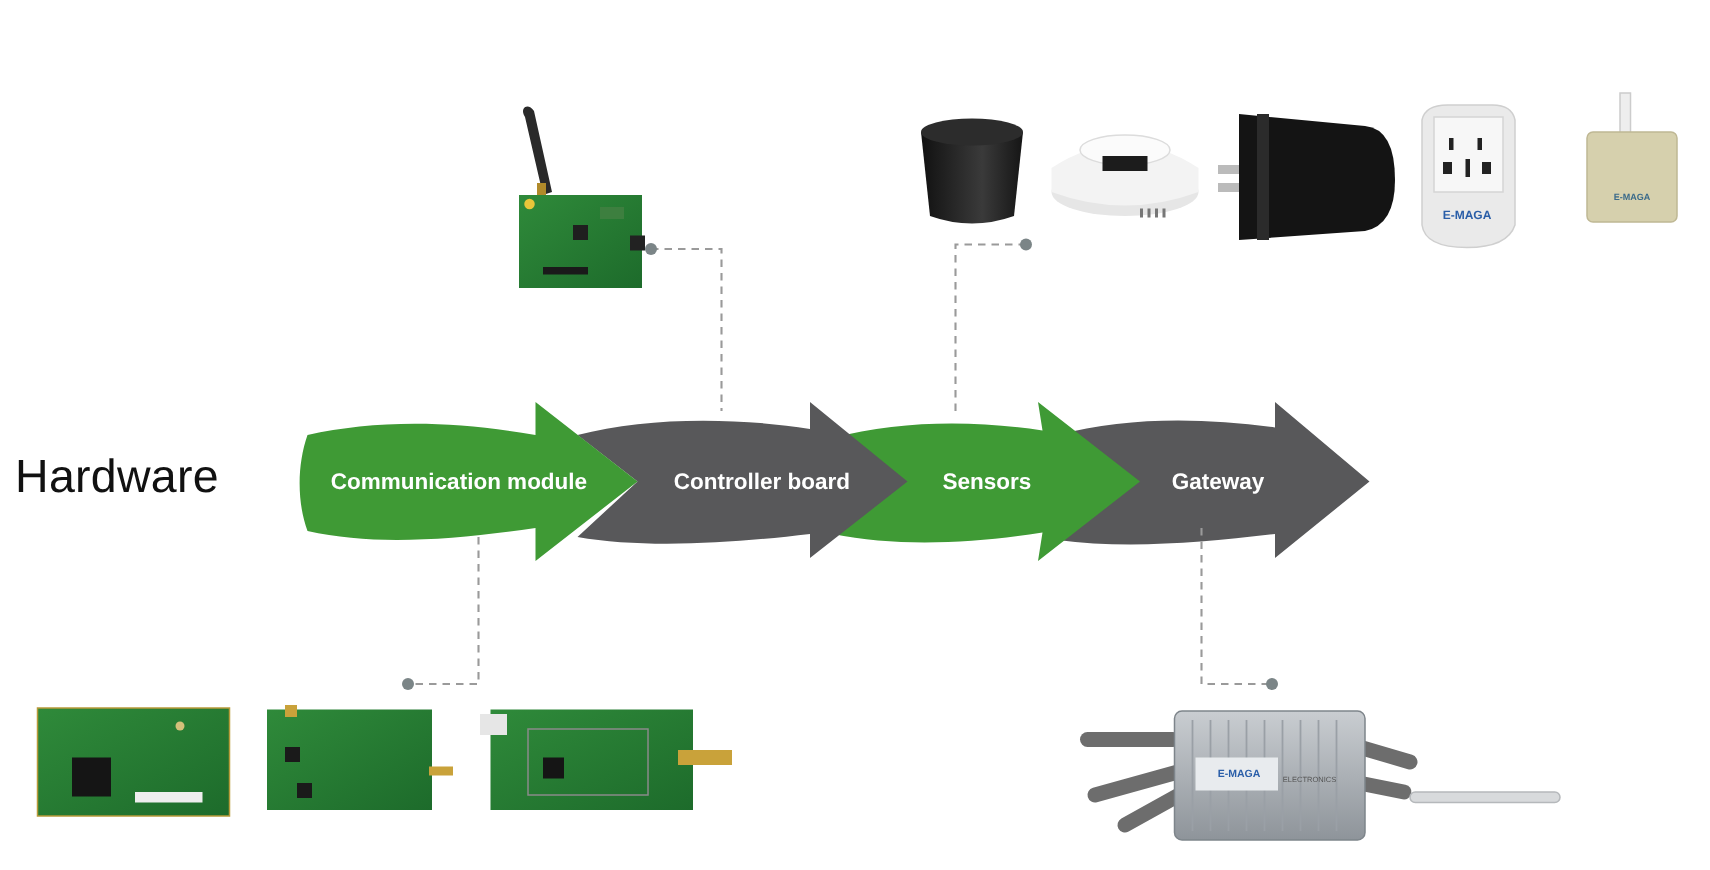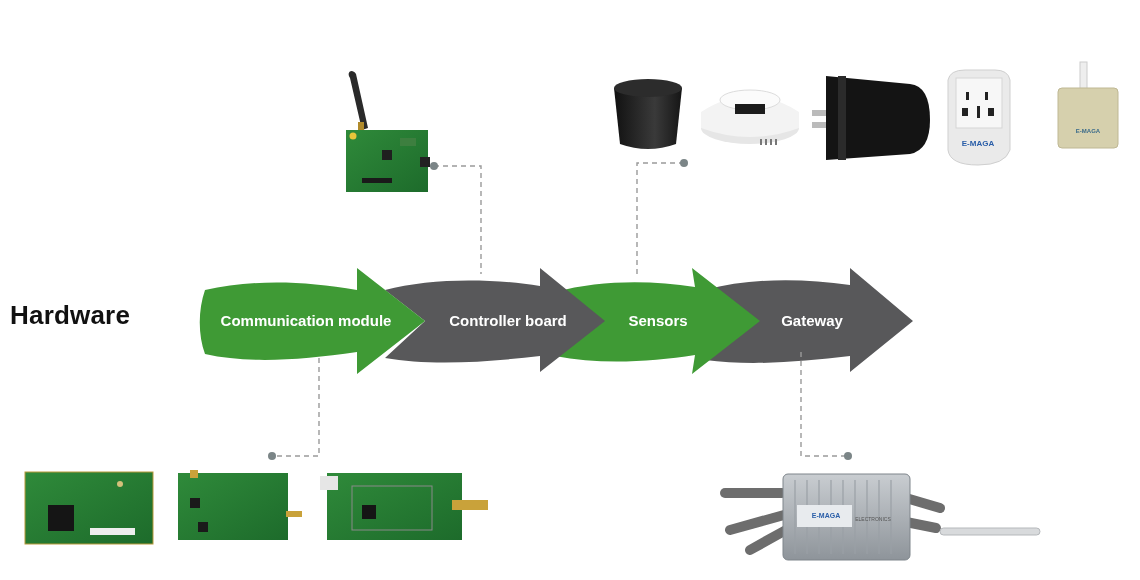--- a/index.html
+++ b/index.html
@@ -1,19 +1,19 @@
 <!DOCTYPE html>
 <html><head>
 <meta charset="utf-8">
 <style>
   html, body { margin: 0; padding: 0; background: #ffffff; }
   body { width: 1140px; height: 580px; position: relative; overflow: hidden;
          font-family: "Liberation Sans", sans-serif; }
   .abs { position: absolute; }
-  .title { left: 10px; top: 300px; font-size: 26px; font-weight: bold; color: #111; letter-spacing: 0.2px; }
+  .title { left: 10px; top: 300px; font-size: 31px; font-weight: normal; color: #111; letter-spacing: 0.2px; }
   svg.flow { position: absolute; left: 0; top: 0; }
   .arrow-label { font-family: "Liberation Sans", sans-serif; font-size: 15px; font-weight: bold; fill: #ffffff; }
   .conn line, .conn polyline { stroke: #9a9a9a; stroke-width: 1.4; stroke-dasharray: 5 4; fill: none; }
   .conn circle { fill: #7b8587; }
 </style>
 </head>
 <body>
 
 <div class="abs title">Hardware</div>
 

